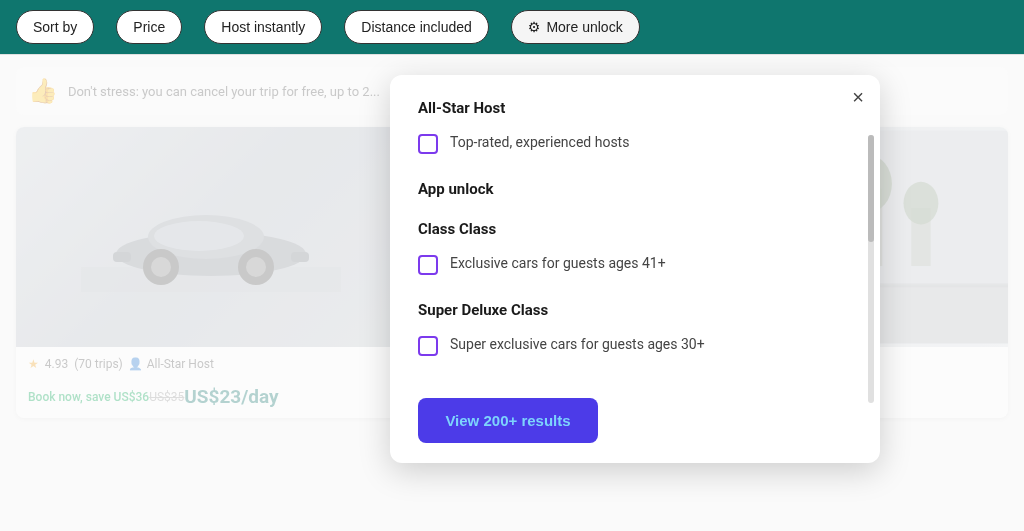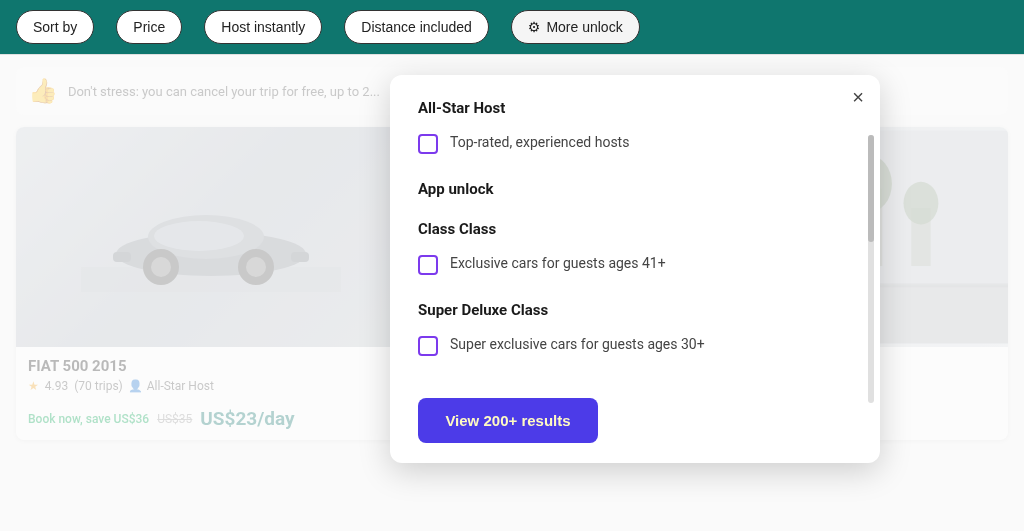--- a/index.html
+++ b/index.html
@@ -113,21 +113,20 @@
       font-size: 12px;
       color: #555;
     }
 
     .star { color: #f5a623; }
     .host-badge { color: #555; display: flex; align-items: center; gap: 3px; }
 
     .car-price-row {
       display: flex;
       align-items: center;
-      gap: 8px;
       padding: 6px 12px 10px;
     }
 
     .book-now-link {
       color: #00a651;
       font-size: 12px;
       font-weight: 500;
     }
 
     .price-original {
@@ -242,21 +241,21 @@
 
     .modal-footer {
       padding: 16px 28px 20px;
       border-top: none;
     }
 
     .view-results-btn {
       width: 180px;
       padding: 14px 24px;
       background: #4c3be8;
-      color: #fef9c3;
+      color: #7dd3fc;
       border: none;
       border-radius: 8px;
       font-size: 15px;
       font-weight: 600;
       cursor: pointer;
     }
 
     
     .modal-scroll-indicator {
       position: absolute;
@@ -317,21 +316,20 @@
               <circle cx="80" cy="85" r="10" fill="#888"></circle>
               <circle cx="175" cy="85" r="18" fill="#555"></circle>
               <circle cx="175" cy="85" r="10" fill="#888"></circle>
 
               <rect x="32" y="70" width="18" height="10" rx="4" fill="#7a8088"></rect>
               <rect x="210" y="70" width="18" height="10" rx="4" fill="#7a8088"></rect>
             </svg>
           </div>
         </div>
         <div class="car-card-info">
-          <div class="car-name">FIAT 500 2015</div>
           <div class="car-meta">
             <span class="star">★</span>
             <span>4.93</span>
             <span>(<span>70 trips</span>)</span>
             <span class="host-badge">
               <span>👤</span>
               <span>All-Star Host</span>
             </span>
           </div>
         </div>

